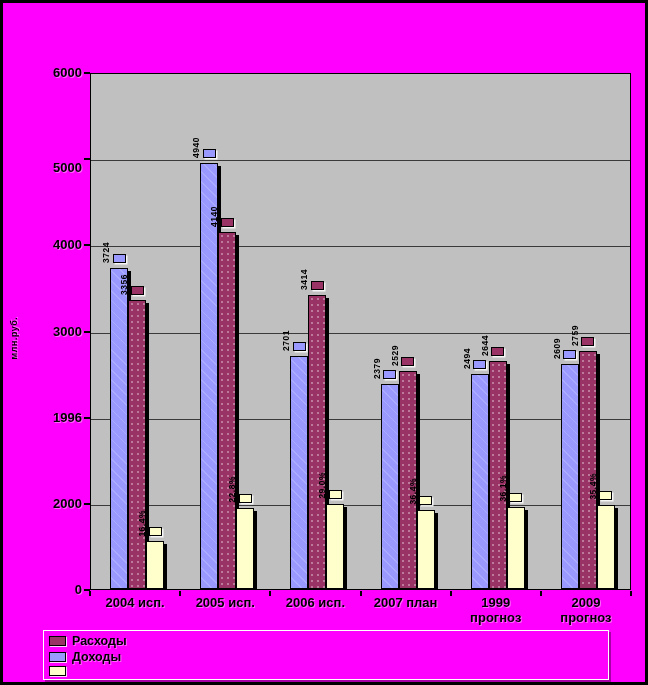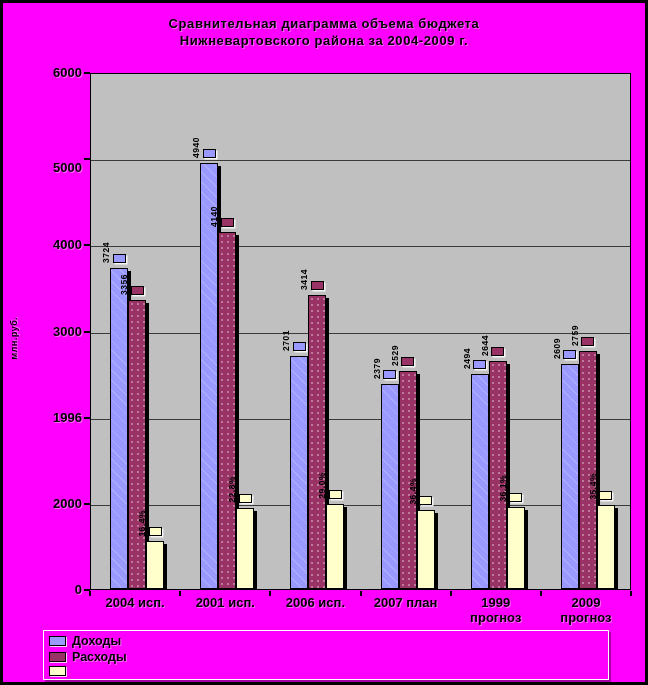--- a/index.html
+++ b/index.html
@@ -61,24 +61,20 @@
   }
   .legend-row{display:flex;align-items:center;}
   .legend-key{width:17px;height:10px;border:1px solid #000;margin-right:6px;flex:0 0 auto;
     box-shadow:1px 1px 0 rgba(255,255,255,0.8);}
   .legend-label{font-size:12.5px;font-weight:bold;color:#000;white-space:nowrap;}
 </style>
 </head>
 <body>
 
 <div class="frame">
-  <div class="chart-title halo">
-    <div>Сравнительная диаграмма объема бюджета</div>
-    <div>Нижневартовского района за 2004-2009 г.</div>
-  </div>
 
   <div class="y-title halo">млн.руб.</div>
 
   <div class="plot" id="plot">
       <div class="gridline" style="top: 430.833px;"></div>
       <div class="gridline" style="top: 344.667px;"></div>
       <div class="gridline" style="top: 258.5px;"></div>
       <div class="gridline" style="top: 172.333px;"></div>
       <div class="gridline" style="top: 86.1667px;"></div>
       <div class="bar s0" style="left: 19px; height: 320.885px;"></div>
@@ -205,21 +201,21 @@
       <div class="ytick-label halo" style="left: 19px; top: 157px;">5000</div>
       <div class="ytick-mark" style="left: 81px; top: 155.167px;"></div>
       <div class="ytick-label halo" style="left: 19px; top: 62px;">6000</div>
       <div class="ytick-mark" style="left: 81px; top: 69px;"></div>
     </div>
   <div id="x-axis">
       <div class="xcat halo" style="left: 87px; width: 90.1667px; top: 592px;">
         <div>2004 исп.</div>
       </div>
       <div class="xcat halo" style="left: 177.167px; width: 90.1667px; top: 592px;">
-        <div>2001 исп.</div>
+        <div>2005 исп.</div>
       </div>
       <div class="xcat halo" style="left: 267.333px; width: 90.1667px; top: 592px;">
         <div>2006 исп.</div>
       </div>
       <div class="xcat halo" style="left: 357.5px; width: 90.1667px; top: 592px;">
         <div>2007 план</div>
       </div>
       <div class="xcat halo" style="left: 447.667px; width: 90.1667px; top: 592px;">
         <div>1999</div>
         <div>прогноз</div>
@@ -232,24 +228,24 @@
       <div class="xtick-mark" style="left: 176.167px; top: 588px;"></div>
       <div class="xtick-mark" style="left: 266.333px; top: 588px;"></div>
       <div class="xtick-mark" style="left: 356.5px; top: 588px;"></div>
       <div class="xtick-mark" style="left: 446.667px; top: 588px;"></div>
       <div class="xtick-mark" style="left: 536.833px; top: 588px;"></div>
       <div class="xtick-mark" style="left: 627px; top: 588px;"></div>
     </div>
 
   <div class="legend" id="legend">
       <div class="legend-row">
+        <span class="legend-key" style="background: rgb(153, 51, 102);"></span>
+        <span class="legend-label halo">Расходы</span>
+      </div>
+      <div class="legend-row">
         <span class="legend-key" style="background: rgb(153, 153, 255);"></span>
         <span class="legend-label halo">Доходы</span>
       </div>
       <div class="legend-row">
-        <span class="legend-key" style="background: rgb(153, 51, 102);"></span>
-        <span class="legend-label halo">Расходы</span>
-      </div>
-      <div class="legend-row">
         <span class="legend-key" style="background: rgb(255, 255, 204);"></span>
       </div>
     </div>
 </div>
 
 </body></html>

